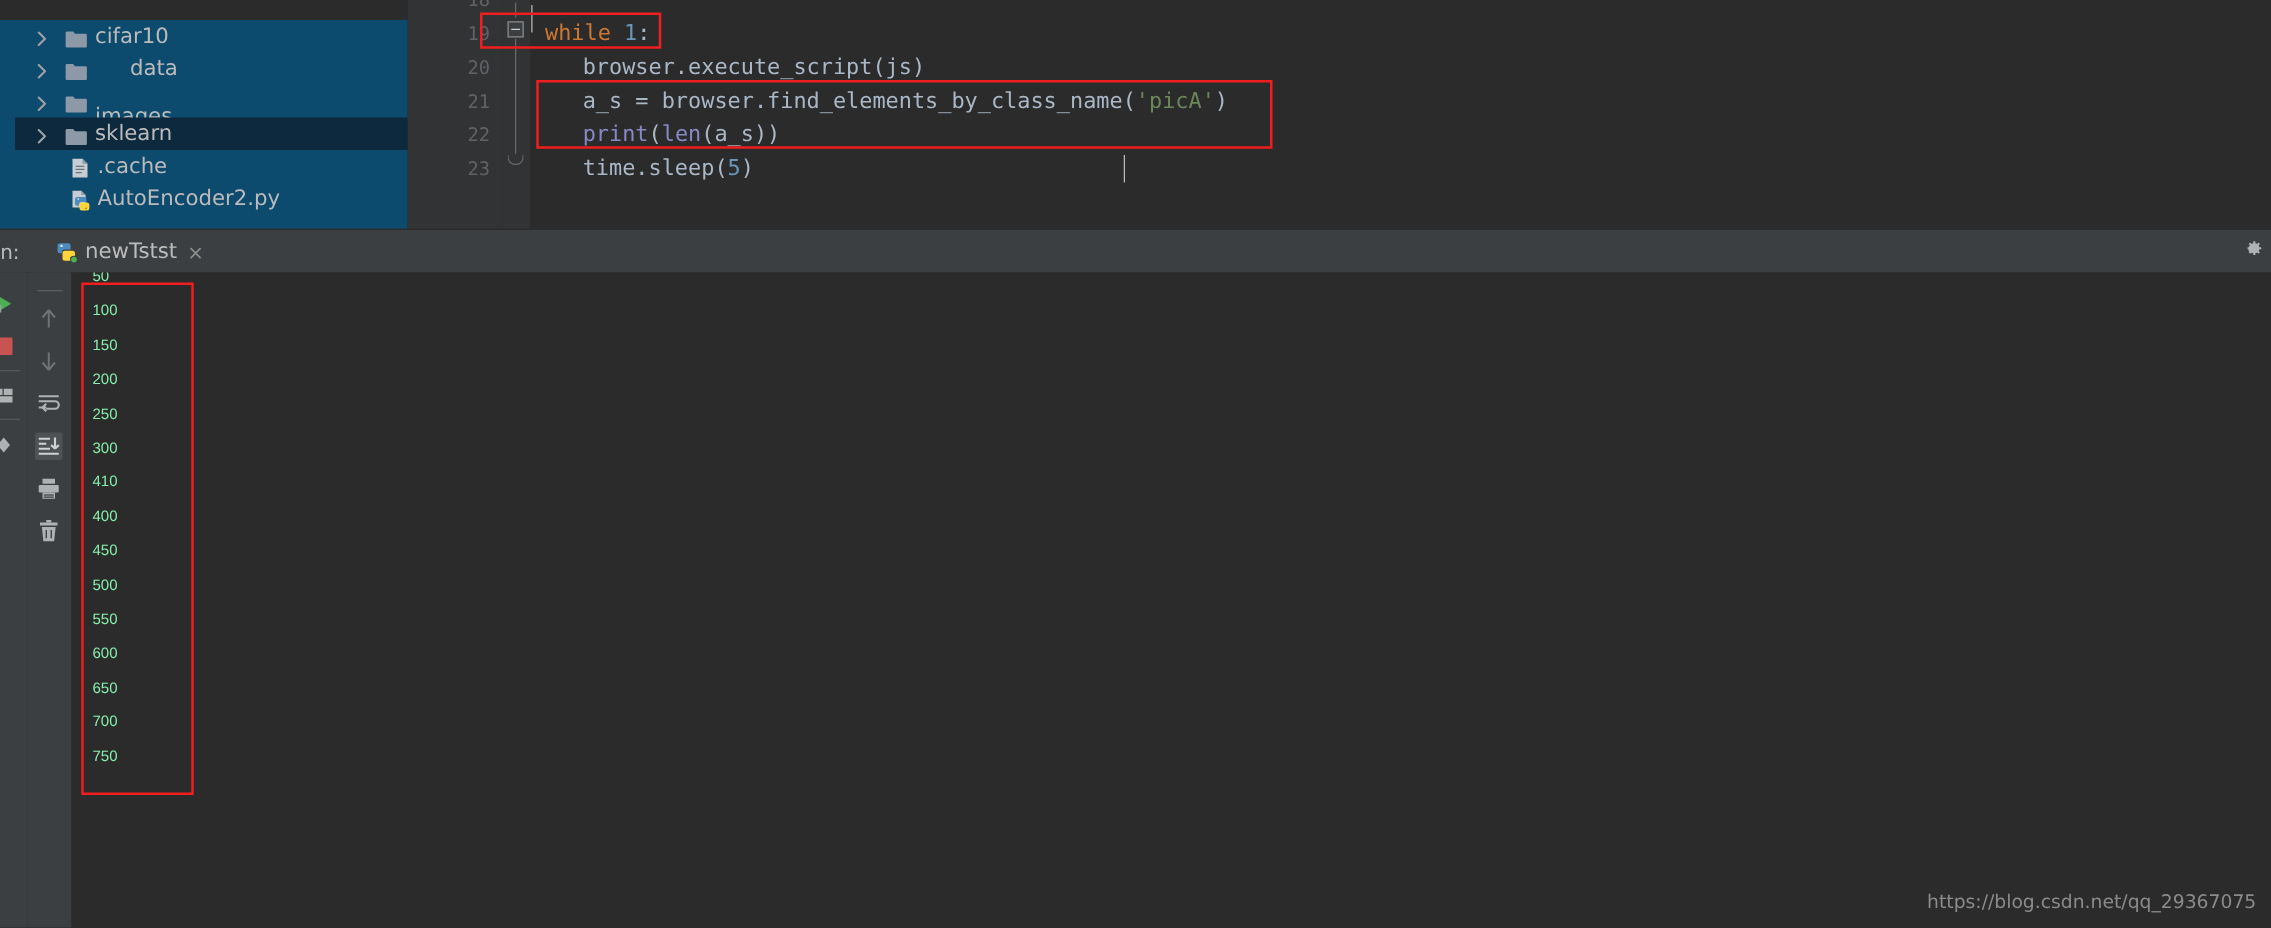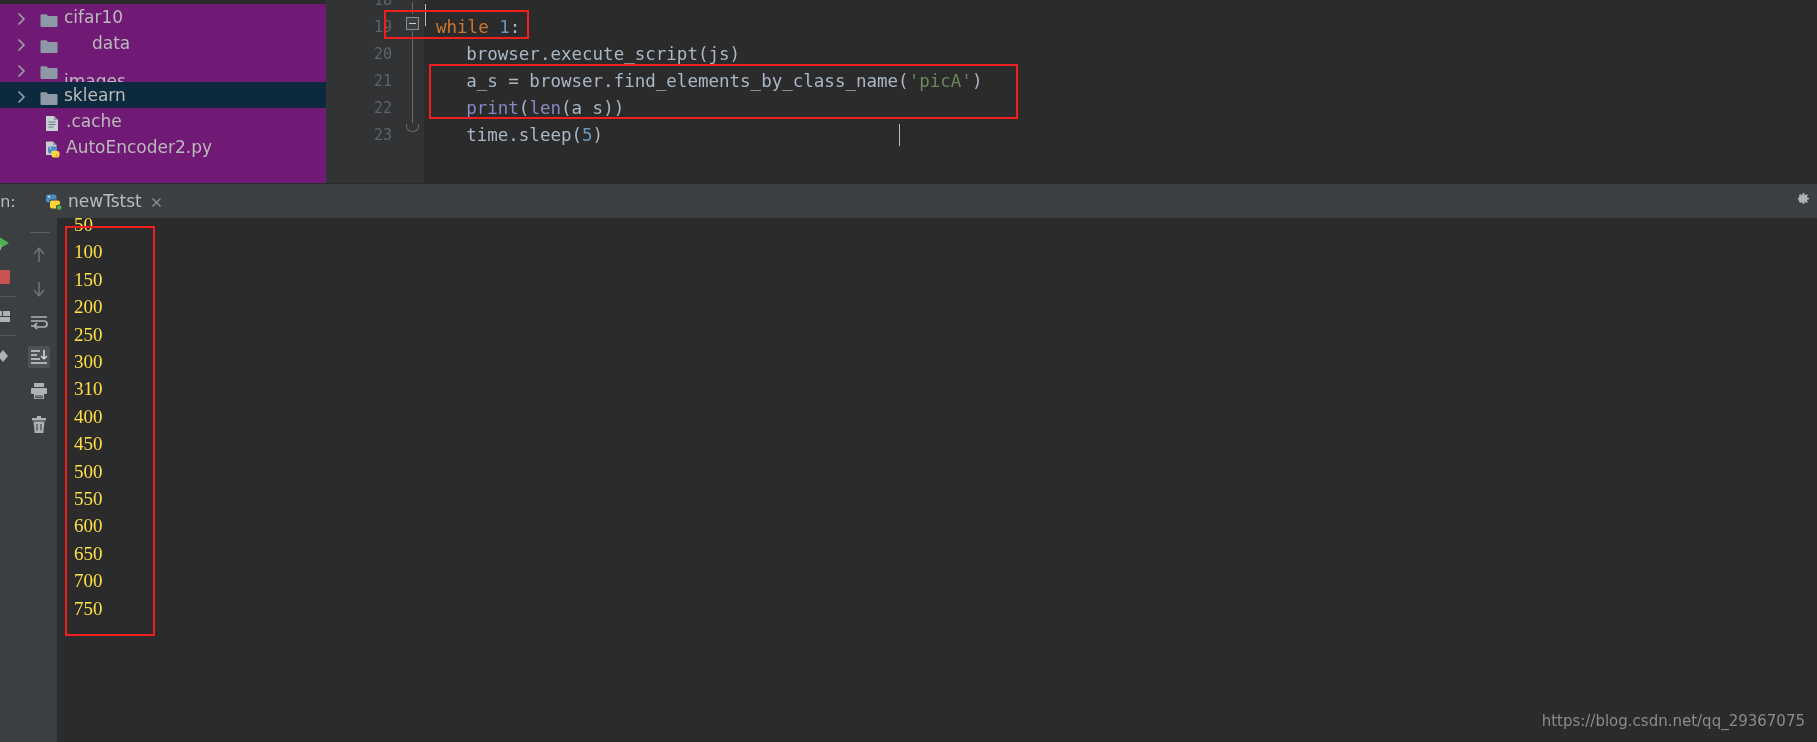--- a/index.html
+++ b/index.html
@@ -9,22 +9,22 @@
     font-family:"DejaVu Sans","Liberation Sans",sans-serif;
     -webkit-font-smoothing:antialiased;
   }
   #root{position:relative;width:1817px;height:742px;}
 
   
   .top-region{position:absolute;left:0;top:0;width:1817px;height:183px;}
 
   
   .project-tree{
-    position:absolute;left:0;top:4px;width:326px;height:183px;
-    background:#701a75;overflow:hidden;
+    position:absolute;left:0;top:16px;width:326px;height:183px;
+    background:#0c4a6e;overflow:hidden;padding-left:12px;
   }
   .tree-row{
     position:relative;height:26px;line-height:26px;
     color:#a9b7c6;font-size:17px;white-space:nowrap;
   }
   .tree-row.selected{background:#0d293e;}
   .tree-arrow{
     position:absolute;left:14px;top:0;width:14px;height:26px;
     color:#9aa0a6;font-size:13px;line-height:26px;text-align:center;
   }
@@ -114,22 +114,22 @@
   .tbtn.sel{background:#4e5254;border-radius:2px;}
   .tb-divider{position:absolute;left:4px;width:14px;height:1px;background:#555759;}
   .tb2-divider{position:absolute;left:8px;width:20px;height:1px;background:#5b5f61;}
 
   .console{
     position:absolute;left:58px;top:0;width:1759px;height:524px;
     background:#2b2b2b;overflow:hidden;
   }
   .outline{
     position:absolute;white-space:pre;
-    font-family:Liberation Serif, serif;
-    font-size:19px;color:#fde047;
+    font-family:Liberation Sans, sans-serif;
+    font-size:12px;color:#86efac;
   }
   .watermark{
     position:absolute;right:12px;bottom:12px;
     font-size:15px;color:#8b8b8b;
     font-family:"DejaVu Sans","Liberation Sans",sans-serif;
   }
 </style>
 </head>
 <body>
 
@@ -335,21 +335,21 @@
     </div>
 
     <div class="console">
       <div id="console-lines">
           <div class="outline" style="left: 16px; top: -4px;">50</div>
           <div class="outline" style="left: 16px; top: 23.4px;">100</div>
           <div class="outline" style="left: 16px; top: 50.8px;">150</div>
           <div class="outline" style="left: 16px; top: 78.2px;">200</div>
           <div class="outline" style="left: 16px; top: 105.6px;">250</div>
           <div class="outline" style="left: 16px; top: 133px;">300</div>
-          <div class="outline" style="left: 16px; top: 160.4px;">310</div>
+          <div class="outline" style="left: 16px; top: 160.4px;">410</div>
           <div class="outline" style="left: 16px; top: 187.8px;">400</div>
           <div class="outline" style="left: 16px; top: 215.2px;">450</div>
           <div class="outline" style="left: 16px; top: 242.6px;">500</div>
           <div class="outline" style="left: 16px; top: 270px;">550</div>
           <div class="outline" style="left: 16px; top: 297.4px;">600</div>
           <div class="outline" style="left: 16px; top: 324.8px;">650</div>
           <div class="outline" style="left: 16px; top: 352.2px;">700</div>
           <div class="outline" style="left: 16px; top: 379.6px;">750</div>
         </div>
       <div id="console-annotation">

